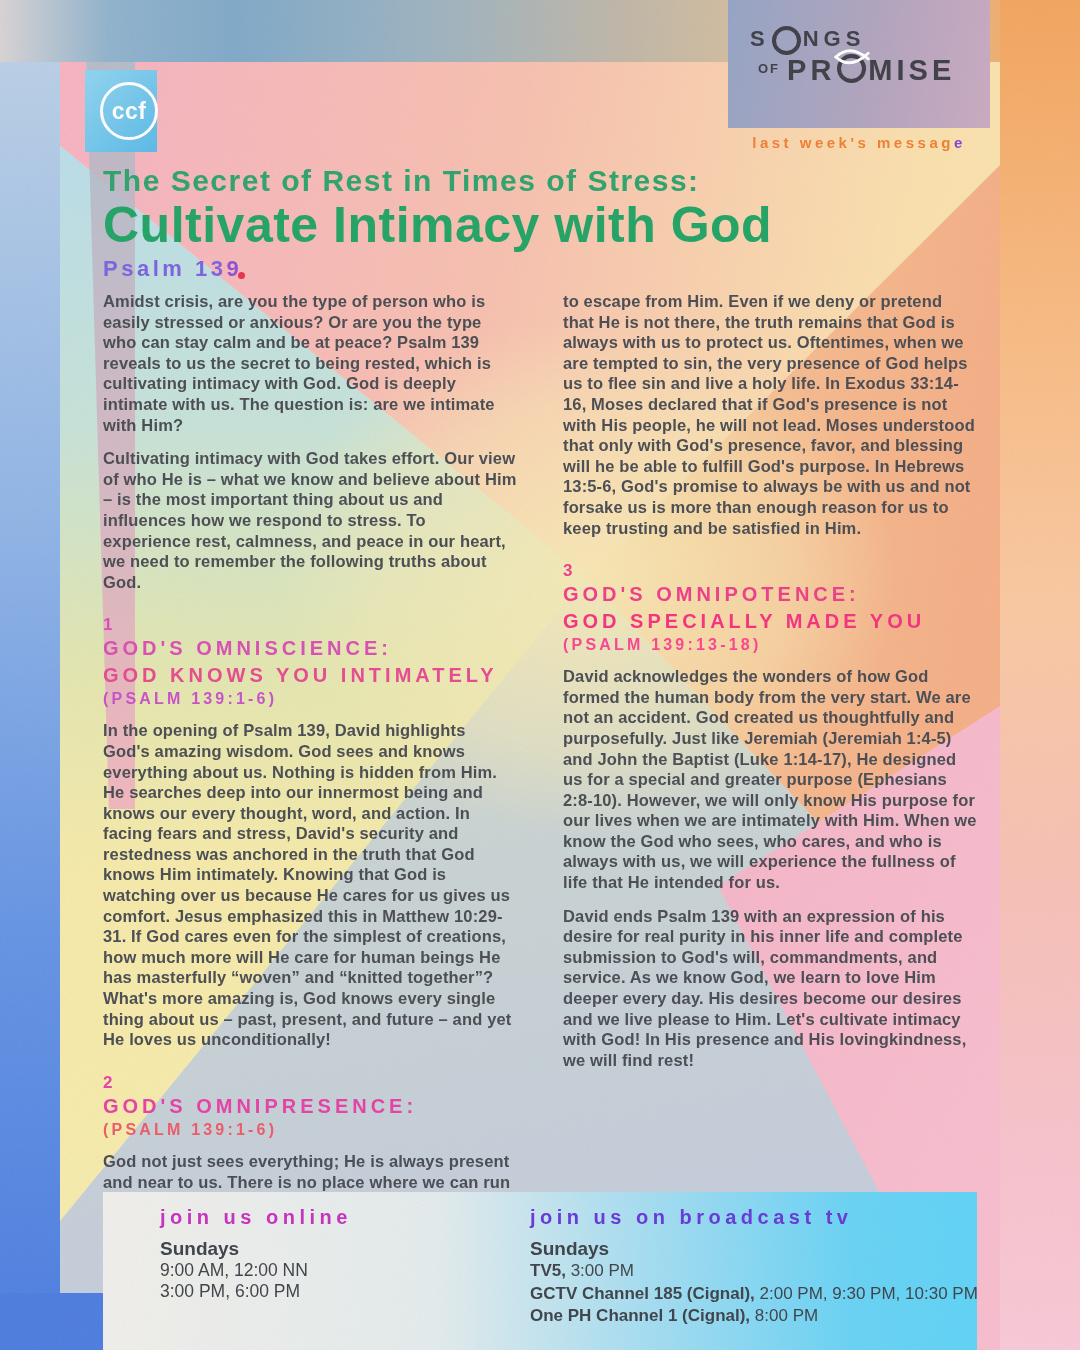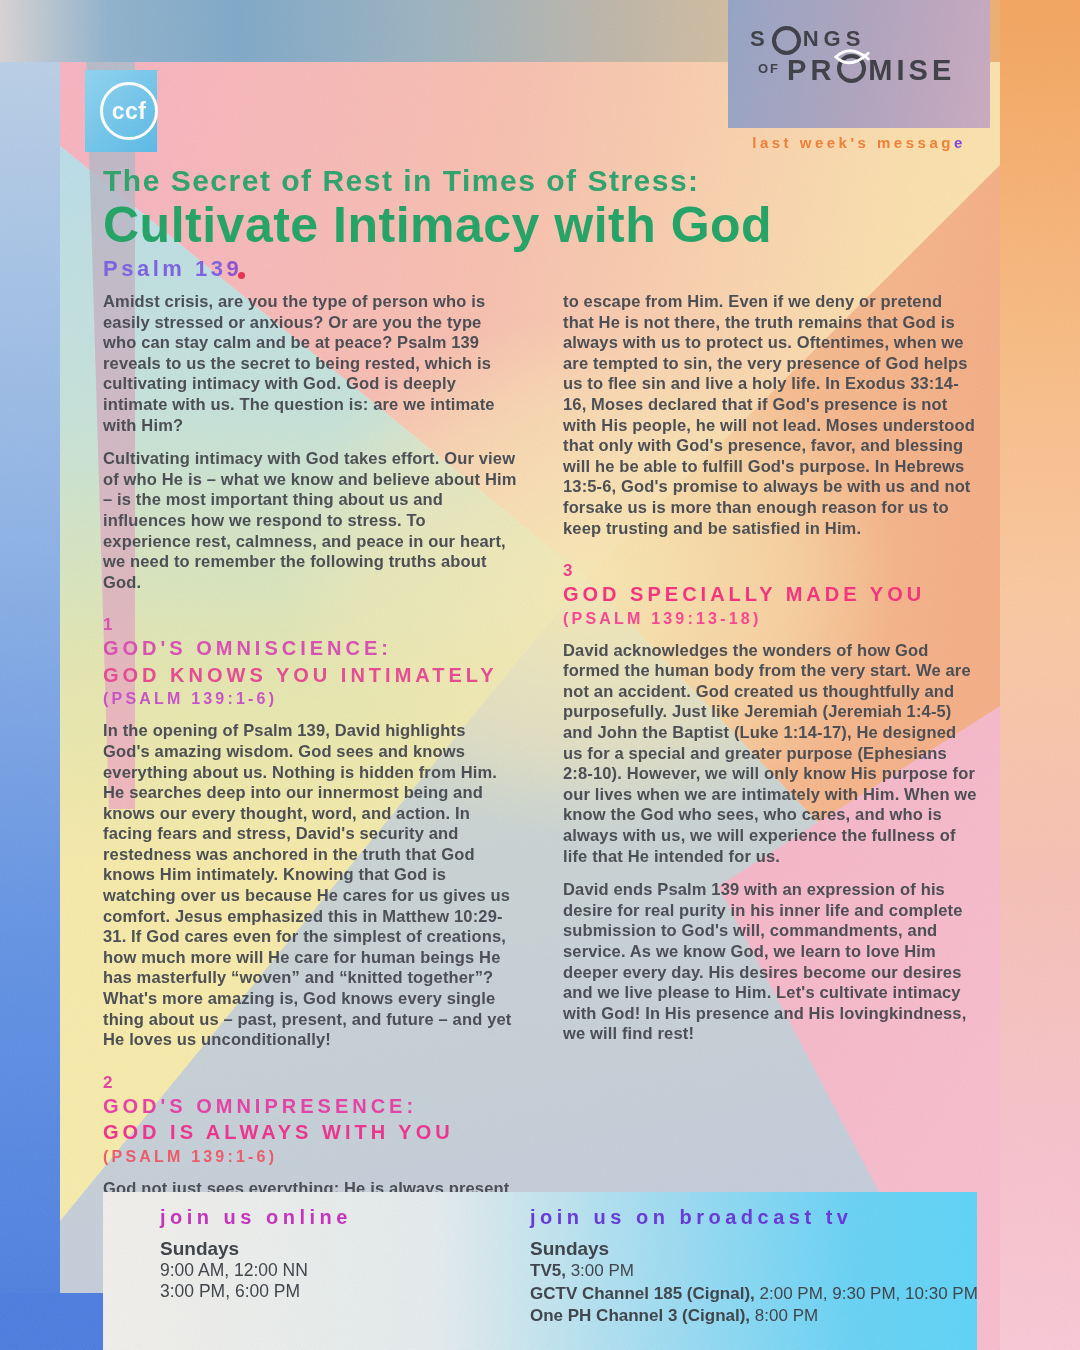--- a/index.html
+++ b/index.html
@@ -151,50 +151,50 @@
   <div class="sec sec1">
     <div class="sec-num">1</div>
     <div class="sec-h h1">GOD'S OMNISCIENCE:</div>
     <div class="sec-h h2">GOD KNOWS YOU INTIMATELY</div>
     <div class="sec-ref">(PSALM 139:1-6)</div>
     <p class="body-p">In the opening of Psalm 139, David highlights God's amazing wisdom. God sees and knows everything about us. Nothing is hidden from Him. He searches deep into our innermost being and knows our every thought, word, and action. In facing fears and stress, David's security and restedness was anchored in the truth that God knows Him intimately. Knowing that God is watching over us because He cares for us gives us comfort. Jesus emphasized this in Matthew 10:29-31. If God cares even for the simplest of creations, how much more will He care for human beings He has masterfully “woven” and “knitted together”? What's more amazing is, God knows every single thing about us – past, present, and future – and yet He loves us unconditionally!</p>
   </div>
   <div class="sec sec2">
     <div class="sec-num">2</div>
     <div class="sec-h h1">GOD'S OMNIPRESENCE:</div>
-    <div class="sec-h h2">GOD IS ALWAYS WITH YOU</div>
     <div class="sec-ref">(PSALM 139:1-6)</div>
     <p class="body-p">God not just sees everything; He is always present and near to us. There is no place where we can run</p>
   </div>
 </div>
 
 <div class="abs fg col col2">
   <p class="body-p">to escape from Him. Even if we deny or pretend that He is not there, the truth remains that God is always with us to protect us. Oftentimes, when we are tempted to sin, the very presence of God helps us to flee sin and live a holy life. In Exodus 33:14-16, Moses declared that if God's presence is not with His people, he will not lead. Moses understood that only with God's presence, favor, and blessing will he be able to fulfill God's purpose. In Hebrews 13:5-6, God's promise to always be with us and not forsake us is more than enough reason for us to keep trusting and be satisfied in Him.</p>
   <div class="sec sec3">
     <div class="sec-num">3</div>
+    <div class="sec-h h1">GOD'S OMNIPOTENCE:</div>
     <div class="sec-h h2">GOD SPECIALLY MADE YOU</div>
     <div class="sec-ref">(PSALM 139:13-18)</div>
     <p class="body-p">David acknowledges the wonders of how God formed the human body from the very start. We are not an accident. God created us thoughtfully and purposefully. Just like Jeremiah (Jeremiah 1:4-5) and John the Baptist (Luke 1:14-17), He designed us for a special and greater purpose (Ephesians 2:8-10). However, we will only know His purpose for our lives when we are intimately with Him.  When we know the God who sees, who cares, and who is always with us, we will experience the fullness of life that He intended for us.</p>
   </div>
   <p class="body-p">David ends Psalm 139 with an expression of his desire for real purity in his inner life and complete submission to God's will, commandments, and service. As we know God, we learn to love Him deeper every day. His desires become our desires and we live please to Him. Let's cultivate intimacy with God! In His presence and His lovingkindness, we will find rest!</p>
 </div>
 
 <div class="abs fg footer">
   <div class="f-online">
     <div class="f-heading">join us online</div>
     <div class="f-day">Sundays</div>
     <div class="f-times">9:00 AM, 12:00 NN</div>
     <div class="f-times">3:00 PM, 6:00 PM</div>
   </div>
   <div class="f-broadcast">
     <div class="f-heading">join us on broadcast tv</div>
     <div class="f-day">Sundays</div>
     <div class="b-line"><span class="lbl">TV5,</span><span> 3:00 PM</span></div>
     <div class="b-line"><span class="lbl">GCTV Channel 185 (Cignal),</span><span> 2:00 PM, 9:30 PM, 10:30 PM</span></div>
-    <div class="b-line"><span class="lbl">One PH Channel 3 (Cignal),</span><span> 8:00 PM</span></div>
+    <div class="b-line"><span class="lbl">One PH Channel 1 (Cignal),</span><span> 8:00 PM</span></div>
   </div>
 </div>
 
 <svg class="abs grain" width="1080" height="1350" xmlns="http://www.w3.org/2000/svg">
   <filter id="grainf">
       <feTurbulence type="fractalNoise" baseFrequency="0.75" numOctaves="2" stitchTiles="stitch"></feTurbulence>
       <feColorMatrix type="saturate" values="0"></feColorMatrix>
     </filter>
   <rect width="100%" height="100%" filter="url(#grainf)" opacity="0.11"></rect>
 </svg>

